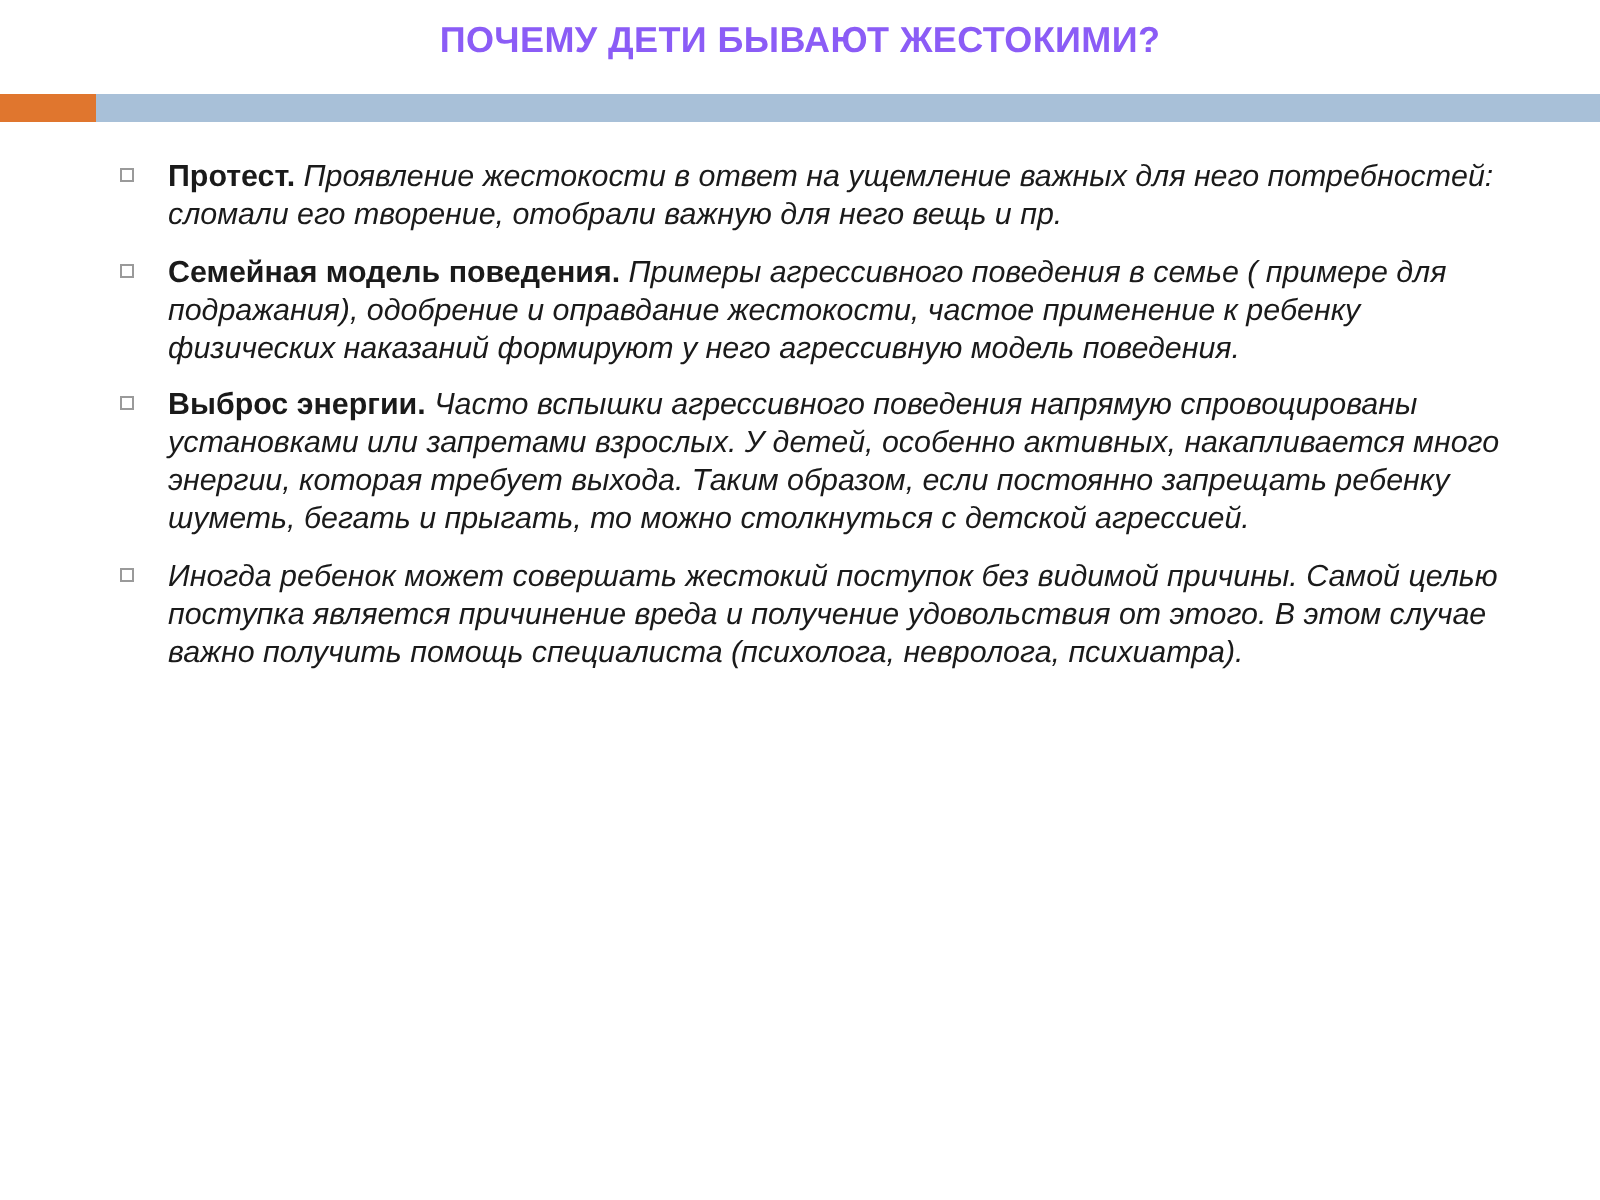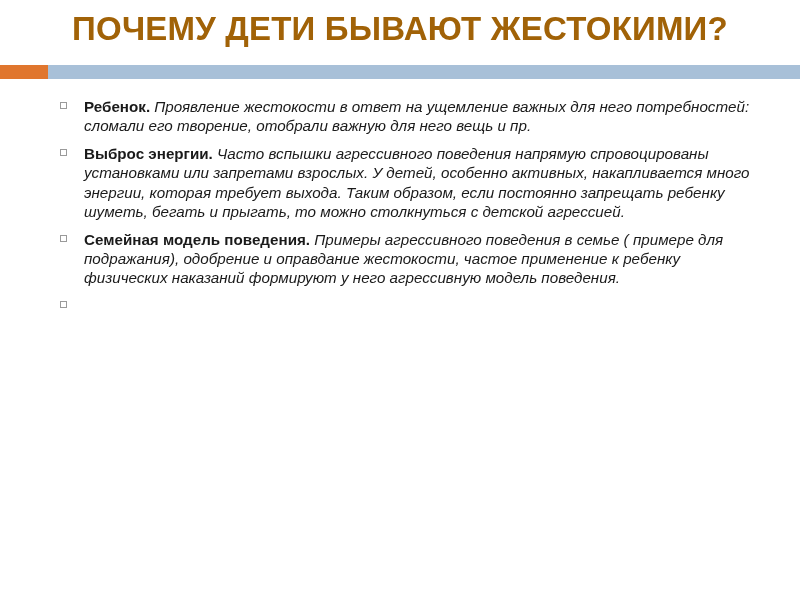--- a/index.html
+++ b/index.html
@@ -19,23 +19,23 @@
     height: 600px;
     box-sizing: border-box;
   }
   .title-area {
     width: 100%;
     padding: 4px 60px 0 60px;
     box-sizing: border-box;
     text-align: center;
   }
   .slide-title {
-    font-size: 33px;
+    font-size: 18px;
     font-weight: bold;
-    color: #a16207;
+    color: #8b5cf6;
     line-height: 1.18;
     letter-spacing: 0.2px;
     margin: 6px 0 0 0;
     text-transform: uppercase;
   }
   .divider {
     position: relative;
     margin-top: 16px;
     height: 14px;
     width: 100%;
@@ -104,35 +104,35 @@
   <div class="divider">
     <div class="bar-left"></div>
     <div class="bar-right"></div>
   </div>
 
   <div class="content">
     <ul class="bullets">
 
       <li>
         <span class="marker"></span>
-        <span class="lead">Ребенок.</span><span class="para"> Проявление жестокости в ответ на ущемление  важных для него потребностей: сломали его творение, отобрали важную для него вещь и пр.</span>
+        <span class="lead">Протест.</span><span class="para"> Проявление жестокости в ответ на ущемление  важных для него потребностей: сломали его творение, отобрали важную для него вещь и пр.</span>
       </li>
 
+
+      <li>
+        <span class="marker"></span>
+        <span class="lead">Семейная модель поведения.</span><span class="para"> Примеры агрессивного поведения в семье ( примере для подражания), одобрение и оправдание жестокости, частое применение к ребенку физических наказаний формируют у него агрессивную модель поведения.</span>
+      </li>
 
       <li>
         <span class="marker"></span>
         <span class="lead">Выброс энергии.</span><span class="para"> Часто вспышки агрессивного поведения напрямую спровоцированы установками или запретами взрослых. У детей, особенно активных, накапливается много энергии, которая требует выхода. Таким образом, если постоянно запрещать ребенку шуметь, бегать и прыгать, то можно столкнуться с детской агрессией.</span>
       </li>
 
       <li>
         <span class="marker"></span>
-        <span class="lead">Семейная модель поведения.</span><span class="para"> Примеры агрессивного поведения в семье ( примере для подражания), одобрение и оправдание жестокости, частое применение к ребенку физических наказаний формируют у него агрессивную модель поведения.</span>
-      </li>
-
-      <li>
-        <span class="marker"></span>
-        <span class="lead"></span>
+        <span class="lead"></span><span class="para">Иногда ребенок может совершать жестокий поступок без видимой причины. Самой целью поступка является причинение вреда и получение удовольствия от этого. В этом случае важно получить помощь специалиста (психолога, невролога, психиатра).</span>
       </li>
 
     </ul>
   </div>
 
 </div>
 
 </body></html>

